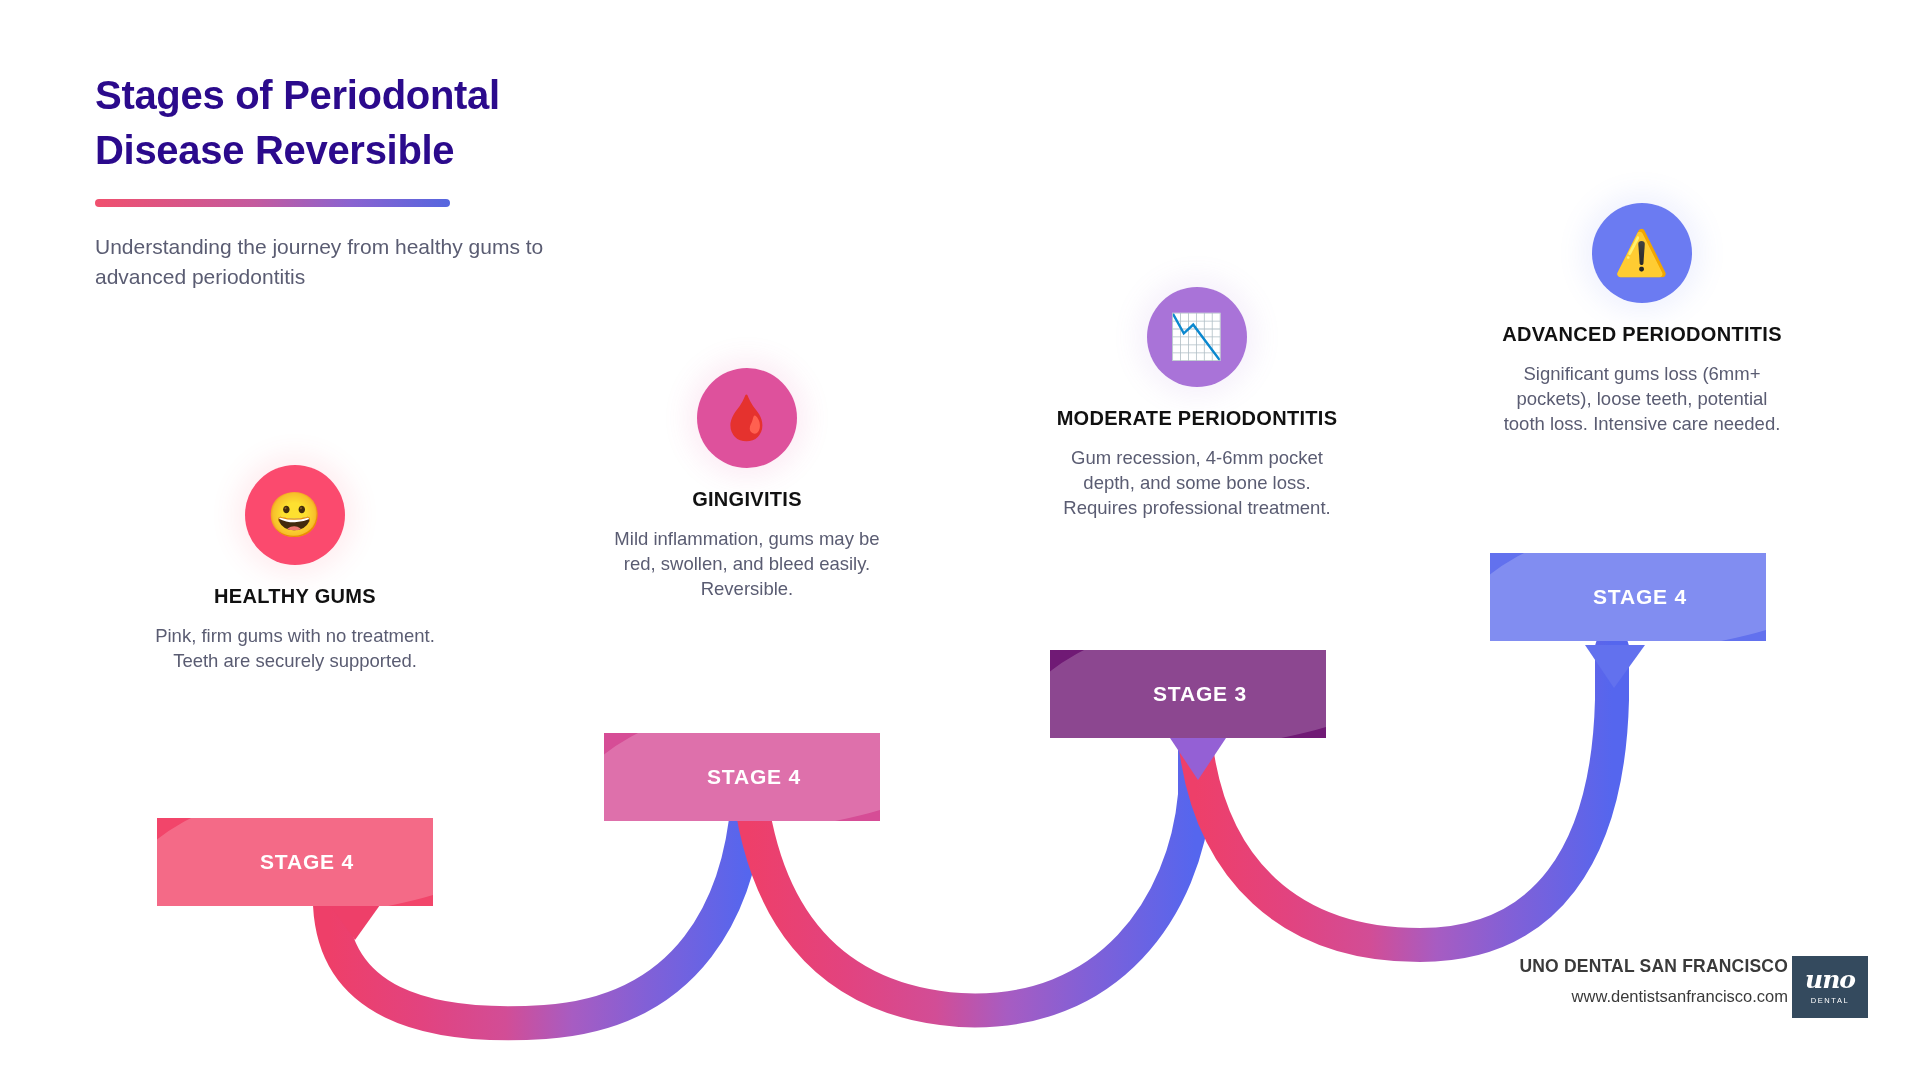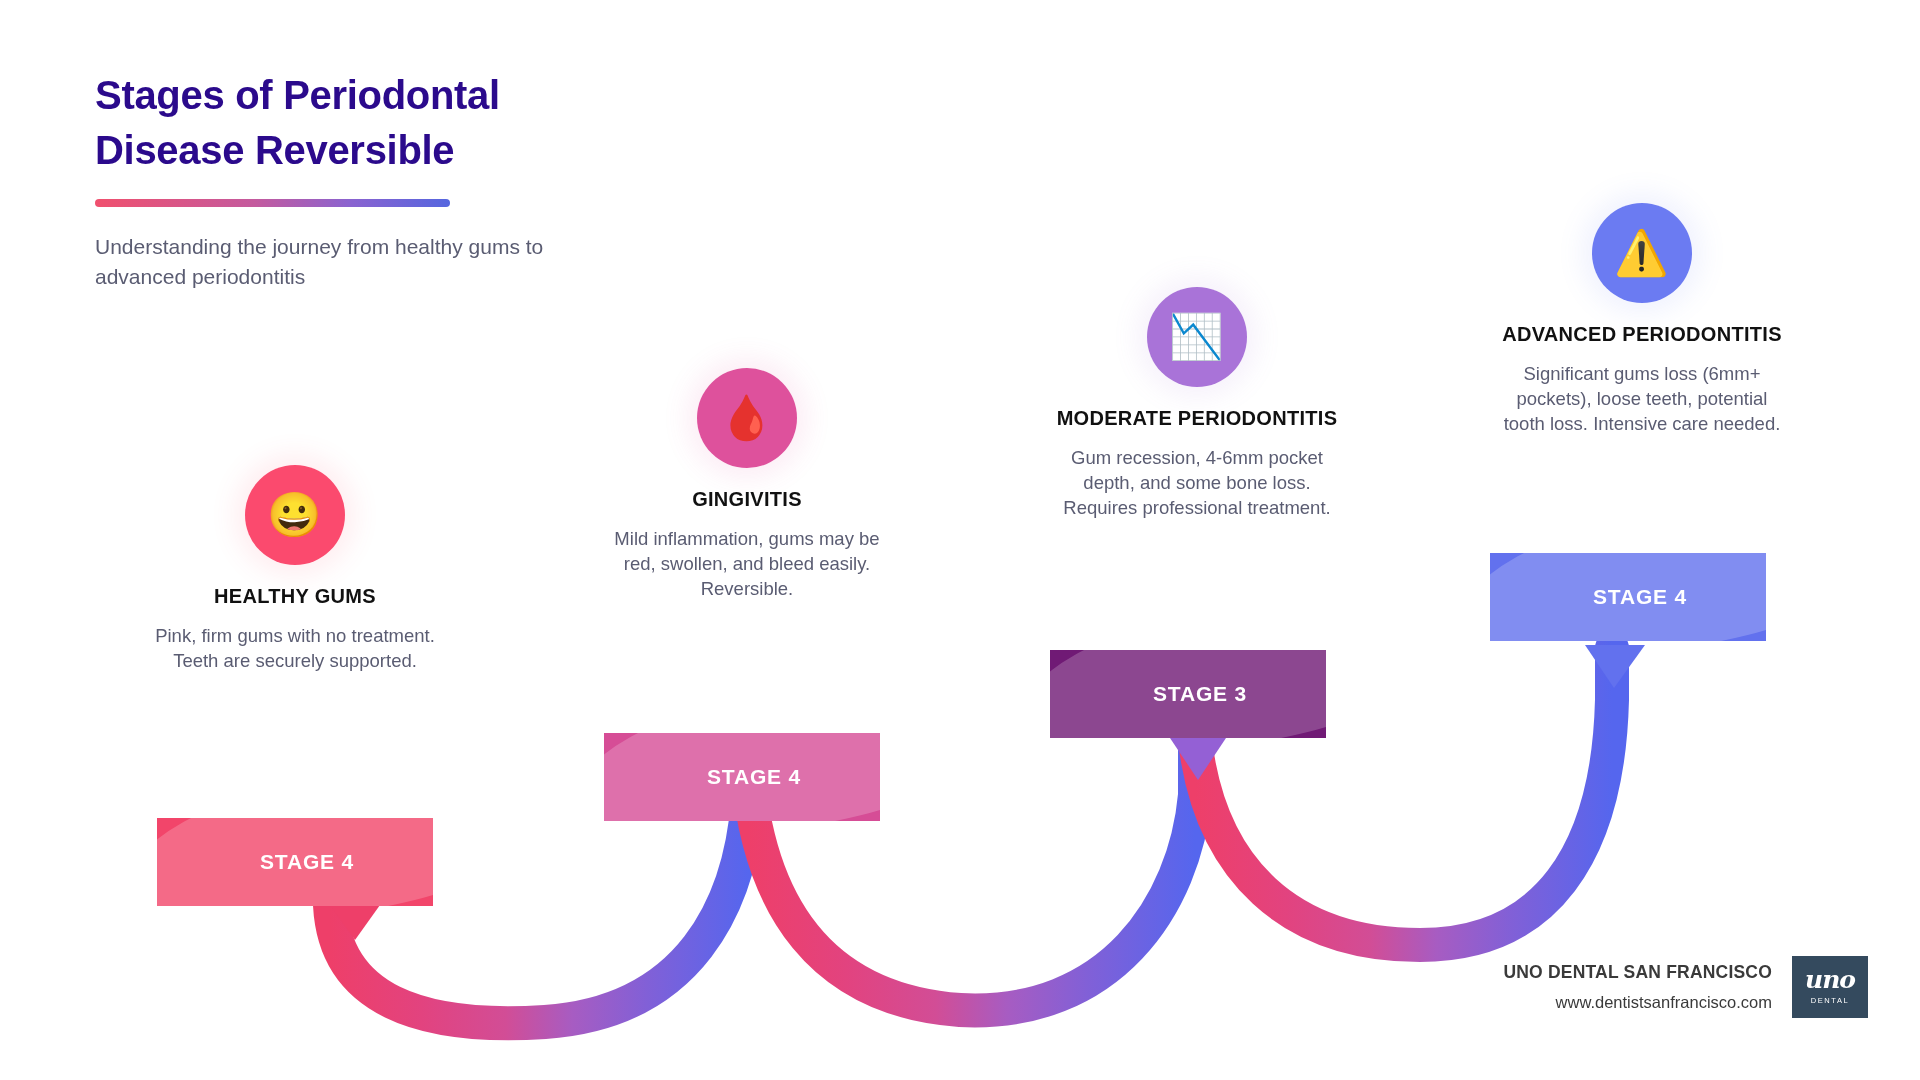--- a/index.html
+++ b/index.html
@@ -132,22 +132,22 @@
     font-weight: bold;
     letter-spacing: 0.8px;
   }
 
   
   #footer {
     position: absolute;
     right: 52px;
     bottom: 62px;
     display: flex;
-    align-items: center;
-    gap: 20px;
+    align-items: flex-start;
+    gap: 4px;
   }
   #footer-text { text-align: right; }
   #brand-name {
     font-size: 17.5px;
     font-weight: bold;
     color: #3A3A3A;
     letter-spacing: 0.2px;
   }
   #brand-url {
     margin-top: 10px;

